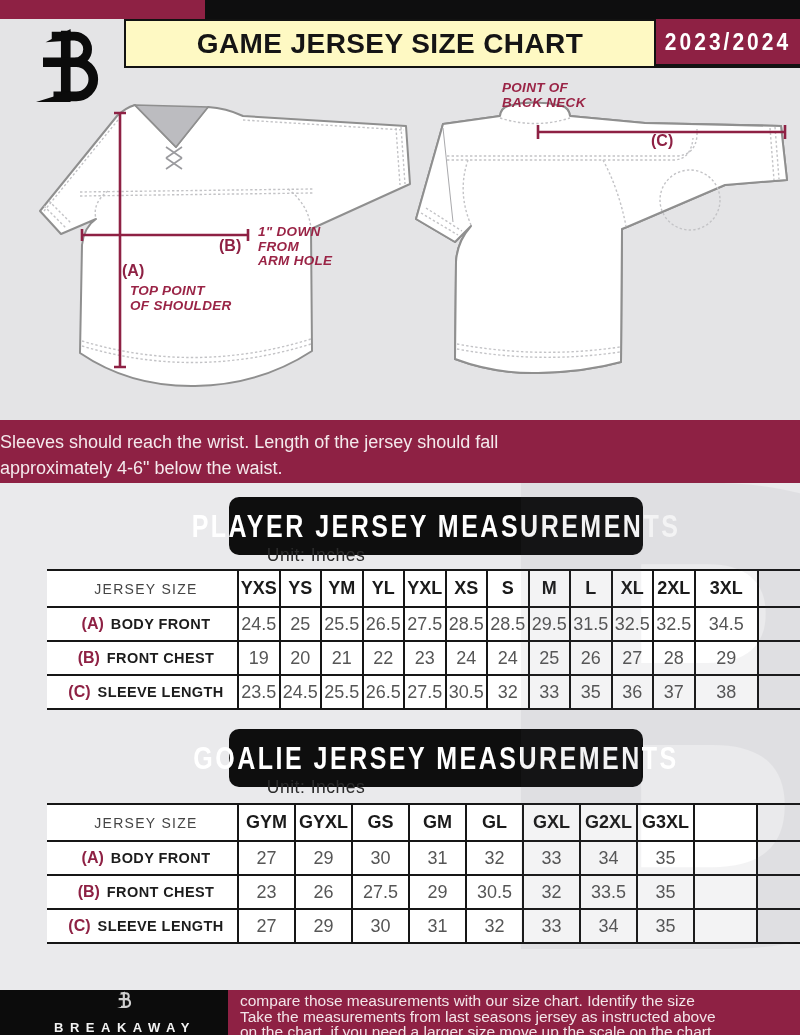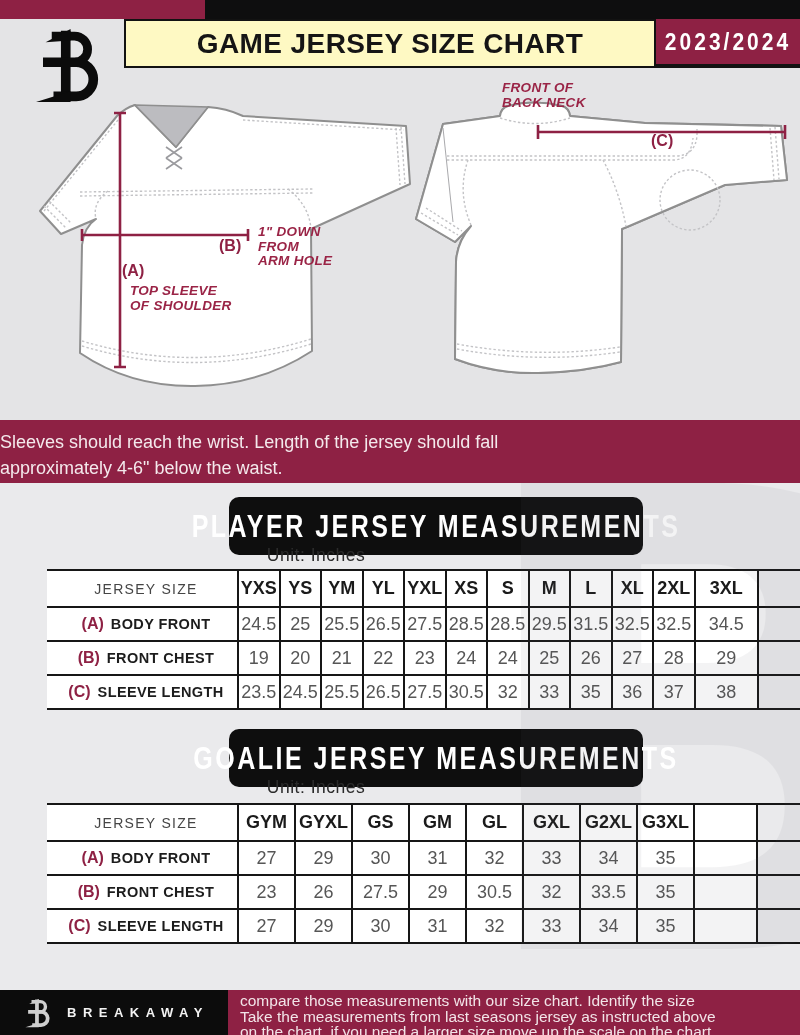--- a/index.html
+++ b/index.html
@@ -53,21 +53,21 @@
   .tcell.filler{background:transparent;}
   .tcell.corner{font-size:14px;letter-spacing:1.3px;color:#454545;}
   .tcell.sizehead{font-size:18px;font-weight:bold;color:#1a1a1a;}
   .tcell.val{font-size:18px;color:#565656;}
   .tcell.rowlabel{gap:7px;}
   .tcell .letter{color:var(--maroon);font-weight:bold;font-size:16px;}
   .tcell .rname{font-size:14.5px;font-weight:bold;color:#1c1c1c;letter-spacing:.4px;}
 
   
   .footer-black{left:0;top:990px;width:228px;height:45px;background:#0c0c0c;display:flex;align-items:center;
-                padding-left:22px;gap:11px;box-sizing:border-box;}
+                padding-left:22px;gap:11px;box-sizing:border-box;flex-direction:column;}
   .footer-black .brand{color:#f2f2f2;font-size:13px;font-weight:bold;letter-spacing:6.5px;}
   .logo-foot{color:#cfcfcf;}
   .footer-maroon{left:228px;top:990px;width:572px;height:45px;background:var(--maroon);color:#f2e4e8;
                  font-size:15.5px;line-height:15.5px;box-sizing:border-box;padding:3px 6px 0 12px;}
   .footer-maroon div{margin-bottom:0;}
 
   
   .watermark{right:-150px;top:408px;font-size:640px;line-height:1;font-weight:bold;
              font-family:"DejaVu Sans",sans-serif;color:#63636e;opacity:.07;z-index:5;pointer-events:none;}
 </style>
@@ -133,33 +133,33 @@
     <path class="stitch" d="M52 257 Q133 272 215 260"></path>
     <path class="stitch" d="M370 35 L374 87"></path>
     <path class="stitch" d="M365 36 L369 88"></path>
     <path class="stitch" d="M16 121 L53 143"></path>
     <path class="stitch" d="M21 116 L57 139"></path>
     <path class="thin" d="M38 36 L48 130"></path>
     <path class="mline" d="M133 40 L380 40 M133 33 L133 47 M380 33 L380 47"></path>
   </svg>
 
   <div class="cap" style="left:502px;top:81px;">
-    <div>FRONT OF</div>
+    <div>POINT OF</div>
     <div>BACK NECK</div>
   </div>
   <div class="mlabel" style="left:651px;top:132px;">(C)</div>
   <div class="mlabel" style="left:219px;top:237px;">(B)</div>
   <div class="cap" style="left:258px;top:225px;">
     <div>1" DOWN</div>
     <div>FROM</div>
     <div>ARM HOLE</div>
   </div>
   <div class="mlabel" style="left:122px;top:262px;">(A)</div>
   <div class="cap" style="left:130px;top:284px;">
-    <div>TOP SLEEVE</div>
+    <div>TOP POINT</div>
     <div>OF SHOULDER</div>
   </div>
 
   <div class="abs banner">
     <div>Sleeves should reach the wrist. Length of the jersey should fall</div>
     <div>approximately 4-6" below the waist.</div>
   </div>
 
   <div class="abs section-box" style="top:497px;">
     <span>PLAYER JERSEY MEASUREMENTS</span>

